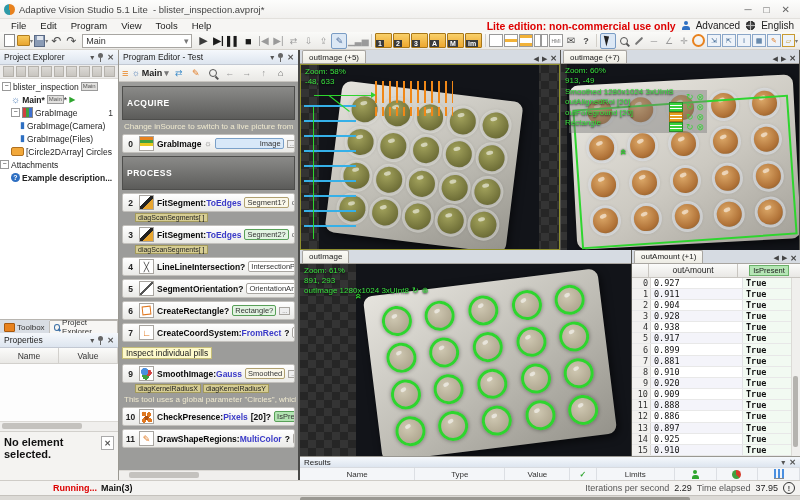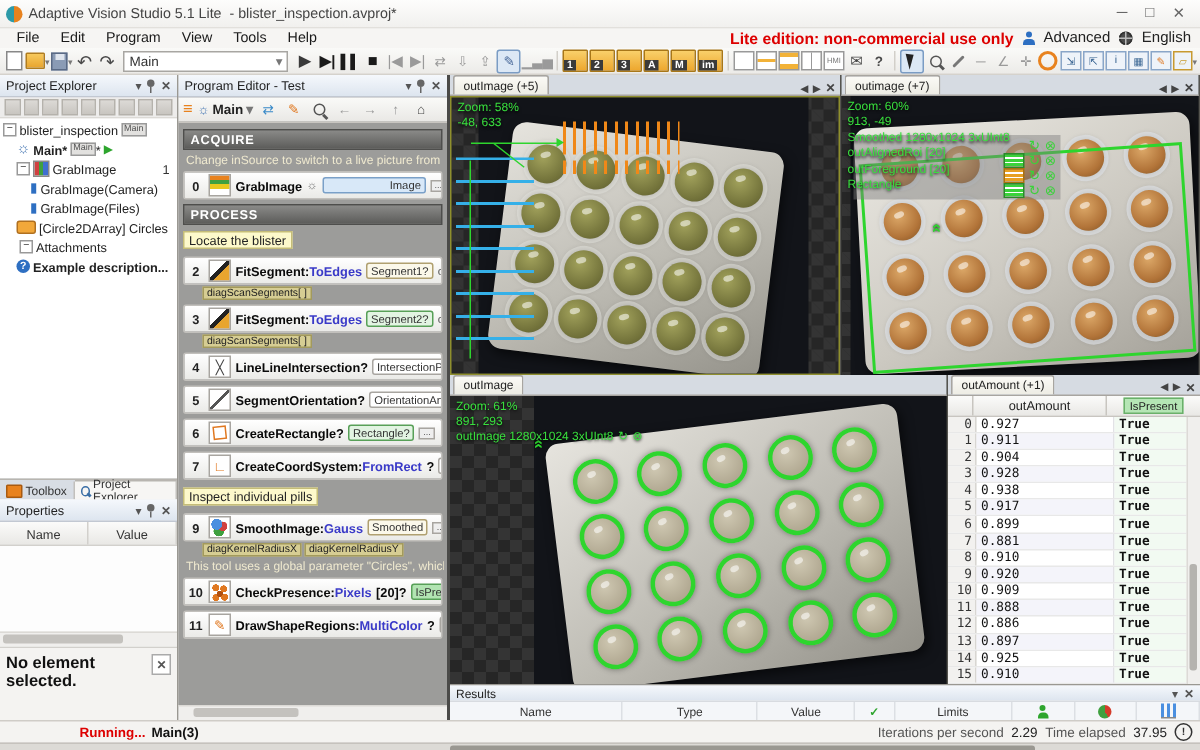--- a/index.html
+++ b/index.html
@@ -81,21 +81,21 @@
   .hscroll{height:9px;background:#f0efed;border-top:1px solid #dcdad6;position:relative;flex:none;}
   .hscroll .thumb{position:absolute;top:1px;height:6px;background:#c4c2be;border-radius:2px;}
   #no-selection{height:40px;background:#f4f3f1;border-top:1px solid #d2d0cc;display:flex;align-items:flex-start;padding:4px;font-size:11px;font-weight:bold;color:#111;flex:none;}
   #no-selection .x{margin-left:auto;border:1px solid #aaa;background:#fff;width:12px;height:12px;display:flex;align-items:center;justify-content:center;font-size:8px;color:#555;}
   
   #editor-col{width:179px;display:flex;flex-direction:column;border-right:2px solid #4a4a48;background:#9c9c9a;}
   #ed-toolbar{height:16px;display:flex;align-items:center;gap:3px;background:linear-gradient(#fafaf8,#e9e8e5);border-bottom:1px solid #c8c5c0;padding:0 3px;flex:none;}
   .ham{color:#e8821e;font-size:11px;font-weight:bold;}
   #ed-nav{display:flex;align-items:center;gap:2px;font-size:9px;font-weight:bold;color:#222;}
   #ed-body{flex:1;overflow:hidden;padding:2px 2px;}
-  .sec-h{background:linear-gradient(#8a8a88,#5c5c5a);border:1px solid #4e4e4c;color:#fff;font-weight:bold;font-size:8.5px;padding:1px 4px;margin:2px 1px;letter-spacing:.5px;}
+  .sec-h{background:linear-gradient(#8a8a88,#5c5c5a);border:1px solid #4e4e4c;color:#fff;font-weight:bold;font-size:8.5px;padding:11px 4px;margin:2px 1px;letter-spacing:.5px;}
   .hint{color:#efe9cf;font-size:8px;padding:0 3px;margin:1px 0;white-space:nowrap;overflow:hidden;}
   .ylabel{display:inline-block;background:#fdf9cb;border:1px solid #c5bd78;font-size:8.5px;padding:0 3px;margin:2px 1px;color:#222;}
   .step{background:linear-gradient(#ffffff,#eceb e8);background:linear-gradient(#ffffff,#eaeae7);border:1px solid #c2c0bc;border-radius:2px;margin:3px 1px;height:17px;display:flex;align-items:center;gap:3px;padding:0 2px;white-space:nowrap;overflow:hidden;}
   .step-num{min-width:11px;text-align:center;font-weight:bold;font-size:8.5px;color:#222;}
   .step-ic{width:13px;height:13px;border:1px solid #a8a5a0;background:#fff;flex:none;display:flex;align-items:center;justify-content:center;font-size:9px;color:#555;}
   .si-grab{background:repeating-linear-gradient(#e8821e 0 3px,#3fa03f 3px 6px,#e8c81e 6px 9px,#fff 9px 13px);}
   .si-fit{background:linear-gradient(135deg,#fff 42%,#222 42% 58%,#e8a52f 58%);}
   .si-cross{color:#444;}
   .si-orient{background:linear-gradient(135deg,#fff 45%,#555 45% 55%,#fff 55%);}
   .si-rect{background:#fff;position:relative;}
@@ -361,21 +361,21 @@
           <span>GrabImage(Camera)</span>
         </div>
         <div class="tree-row" style="padding-left: 20px;">
           <span class="tree-ic ic-variant">▮</span>
           <span>GrabImage(Files)</span>
         </div>
         <div class="tree-row" style="padding-left: 11px;">
           <span class="tree-ic ic-param"></span>
           <span>[Circle2DArray] Circles</span>
         </div>
-        <div class="tree-row" style="padding-left: 13px;">
+        <div class="tree-row" style="padding-left: 0;">
           <span class="exp">−</span>
           <span>Attachments</span>
         </div>
         <div class="tree-row" style="padding-left: 11px;">
           <span class="tree-ic ic-help">?</span>
           <span style="font-weight: bold;">Example description...</span>
         </div>
       </div>
     <div id="pe-bottom-tabs">
         <span class="btab">
@@ -442,21 +442,20 @@
         <div class="hint">Change inSource to switch to a live picture from a</div>
         <div class="step">
           <span class="step-num">0</span>
           <span class="step-ic si-grab"></span>
           <span class="step-name">GrabImage</span>
           <span class="gear-mini">☼</span>
           <span class="port blue">Image</span>
           <span class="more">...</span>
         </div>
         <div class="sec-h">PROCESS</div>
-        <div><span class="ylabel">Locate the blister</span></div>
         <div class="step">
           <span class="step-num">2</span>
           <span class="step-ic si-fit"></span>
           <span class="step-name">FitSegment:<span class="step-name accent">ToEdges</span></span>
           <span class="port tan">Segment1?</span>
           <span class="tail">ou</span>
         </div>
         <div class="subrow">
           <span class="subbadge">diagScanSegments[ ]</span>
         </div>

